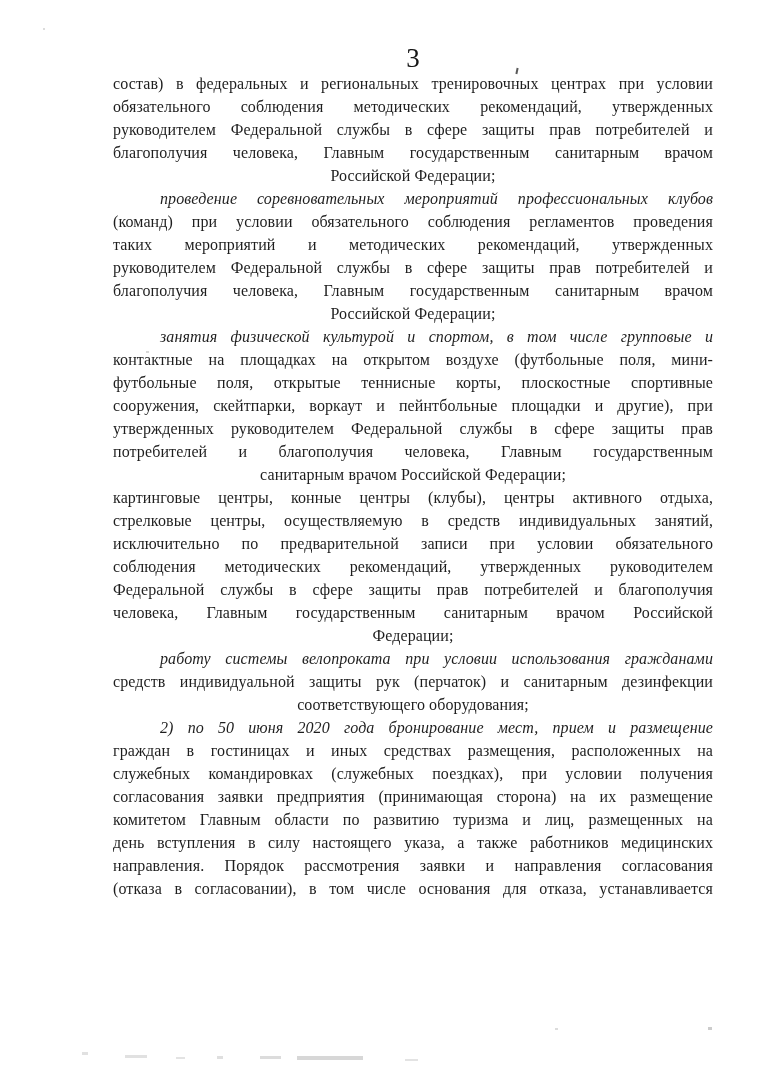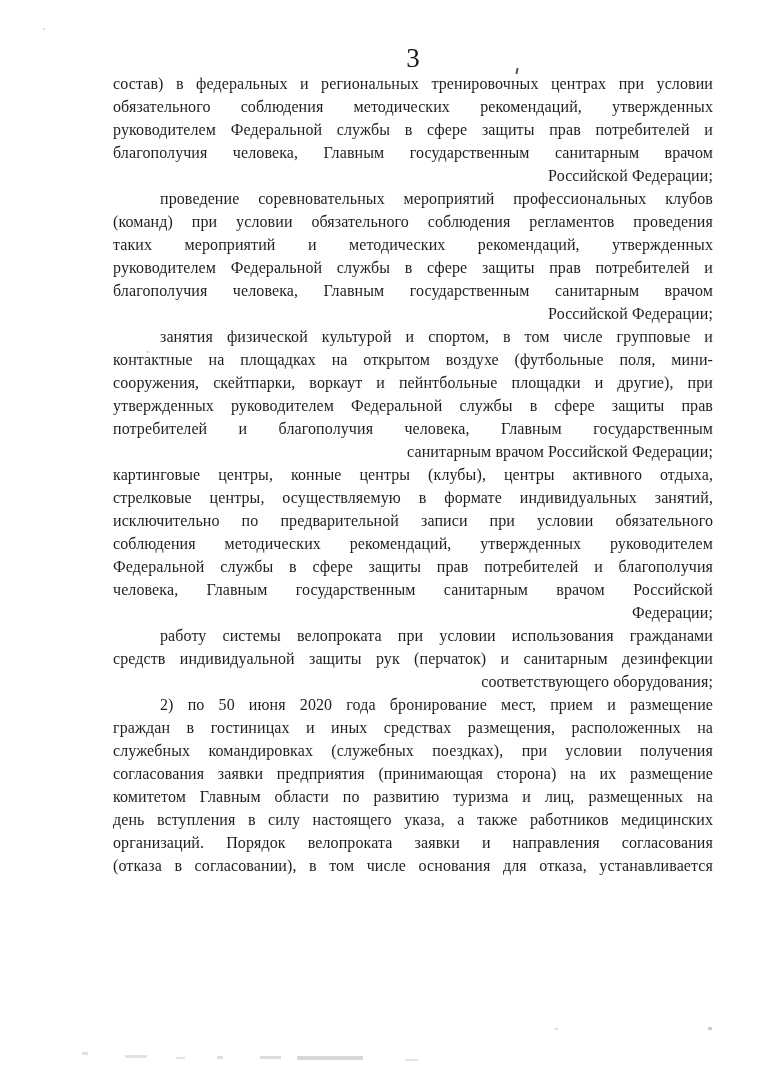--- a/index.html
+++ b/index.html
@@ -42,22 +42,22 @@
     overflow: hidden;
     text-align: justify;
   }
   .line.justify::after {
     content: "";
     display: inline-block;
     width: 100%;
     height: 0;
     vertical-align: top;
   }
-  .line.indent { text-indent: 47px; }
-  .line.last { text-align: right; }
+  .line.indent { text-indent: 47px; font-style: italic; }
+  .line.last { text-align: center; }
   
   .artifact {
     position: absolute;
     background: #9a9a9a;
   }
   .a-apostrophe {
     left: 516px; top: 68px; width: 2px; height: 6px;
     background: #3c3c3c; transform: rotate(12deg); opacity: 0.85;
   }
   .a-dot-tl { left: 43px; top: 28px; width: 2px; height: 2px; opacity: 0.35; }
@@ -94,47 +94,48 @@
         <div class="line indent justify">проведение соревновательных мероприятий профессиональных клубов</div>
         <div class="line justify">(команд) при условии обязательного соблюдения регламентов проведения</div>
         <div class="line justify">таких мероприятий и методических рекомендаций, утвержденных</div>
         <div class="line justify">руководителем Федеральной службы в сфере защиты прав потребителей и</div>
         <div class="line justify">благополучия человека, Главным государственным санитарным врачом</div>
         <div class="line last">Российской Федерации;</div>
       </div>
       <div class="paragraph">
         <div class="line indent justify">занятия физической культурой и спортом, в том числе групповые и</div>
         <div class="line justify">контактные на площадках на открытом воздухе (футбольные поля, мини-</div>
+        <div class="line justify">футбольные поля, открытые теннисные корты, плоскостные спортивные</div>
         <div class="line justify">сооружения, скейтпарки, воркаут и пейнтбольные площадки и другие), при</div>
         <div class="line justify">утвержденных руководителем Федеральной службы в сфере защиты прав</div>
         <div class="line justify">потребителей и благополучия человека, Главным государственным</div>
         <div class="line last">санитарным врачом Российской Федерации;</div>
       </div>
       <div class="paragraph">
         <div class="line justify">картинговые центры, конные центры (клубы), центры активного отдыха,</div>
-        <div class="line justify">стрелковые центры, осуществляемую в формате индивидуальных занятий,</div>
+        <div class="line justify">стрелковые центры, осуществляемую в средств индивидуальных занятий,</div>
         <div class="line justify">исключительно по предварительной записи при условии обязательного</div>
         <div class="line justify">соблюдения методических рекомендаций, утвержденных руководителем</div>
         <div class="line justify">Федеральной службы в сфере защиты прав потребителей и благополучия</div>
         <div class="line justify">человека, Главным государственным санитарным врачом Российской</div>
         <div class="line last">Федерации;</div>
       </div>
       <div class="paragraph">
         <div class="line indent justify">работу системы велопроката при условии использования гражданами</div>
         <div class="line justify">средств индивидуальной защиты рук (перчаток) и санитарным дезинфекции</div>
         <div class="line last">соответствующего оборудования;</div>
       </div>
       <div class="paragraph">
         <div class="line indent justify">2) по 50 июня 2020 года бронирование мест, прием и размещение</div>
         <div class="line justify">граждан в гостиницах и иных средствах размещения, расположенных на</div>
         <div class="line justify">служебных командировках (служебных поездках), при условии получения</div>
         <div class="line justify">согласования заявки предприятия (принимающая сторона) на их размещение</div>
         <div class="line justify">комитетом Главным области по развитию туризма и лиц, размещенных на</div>
         <div class="line justify">день вступления в силу настоящего указа, а также работников медицинских</div>
-        <div class="line justify">организаций. Порядок велопроката заявки и направления согласования</div>
+        <div class="line justify">направления. Порядок рассмотрения заявки и направления согласования</div>
         <div class="line justify">(отказа в согласовании), в том числе основания для отказа, устанавливается</div>
       </div>
     </div>
 
   <span class="artifact a-dot-br1"></span>
   <span class="artifact a-dot-br2"></span>
   <span class="artifact a-s1"></span>
   <span class="artifact a-s2"></span>
   <span class="artifact a-s3"></span>
   <span class="artifact a-s4"></span>

